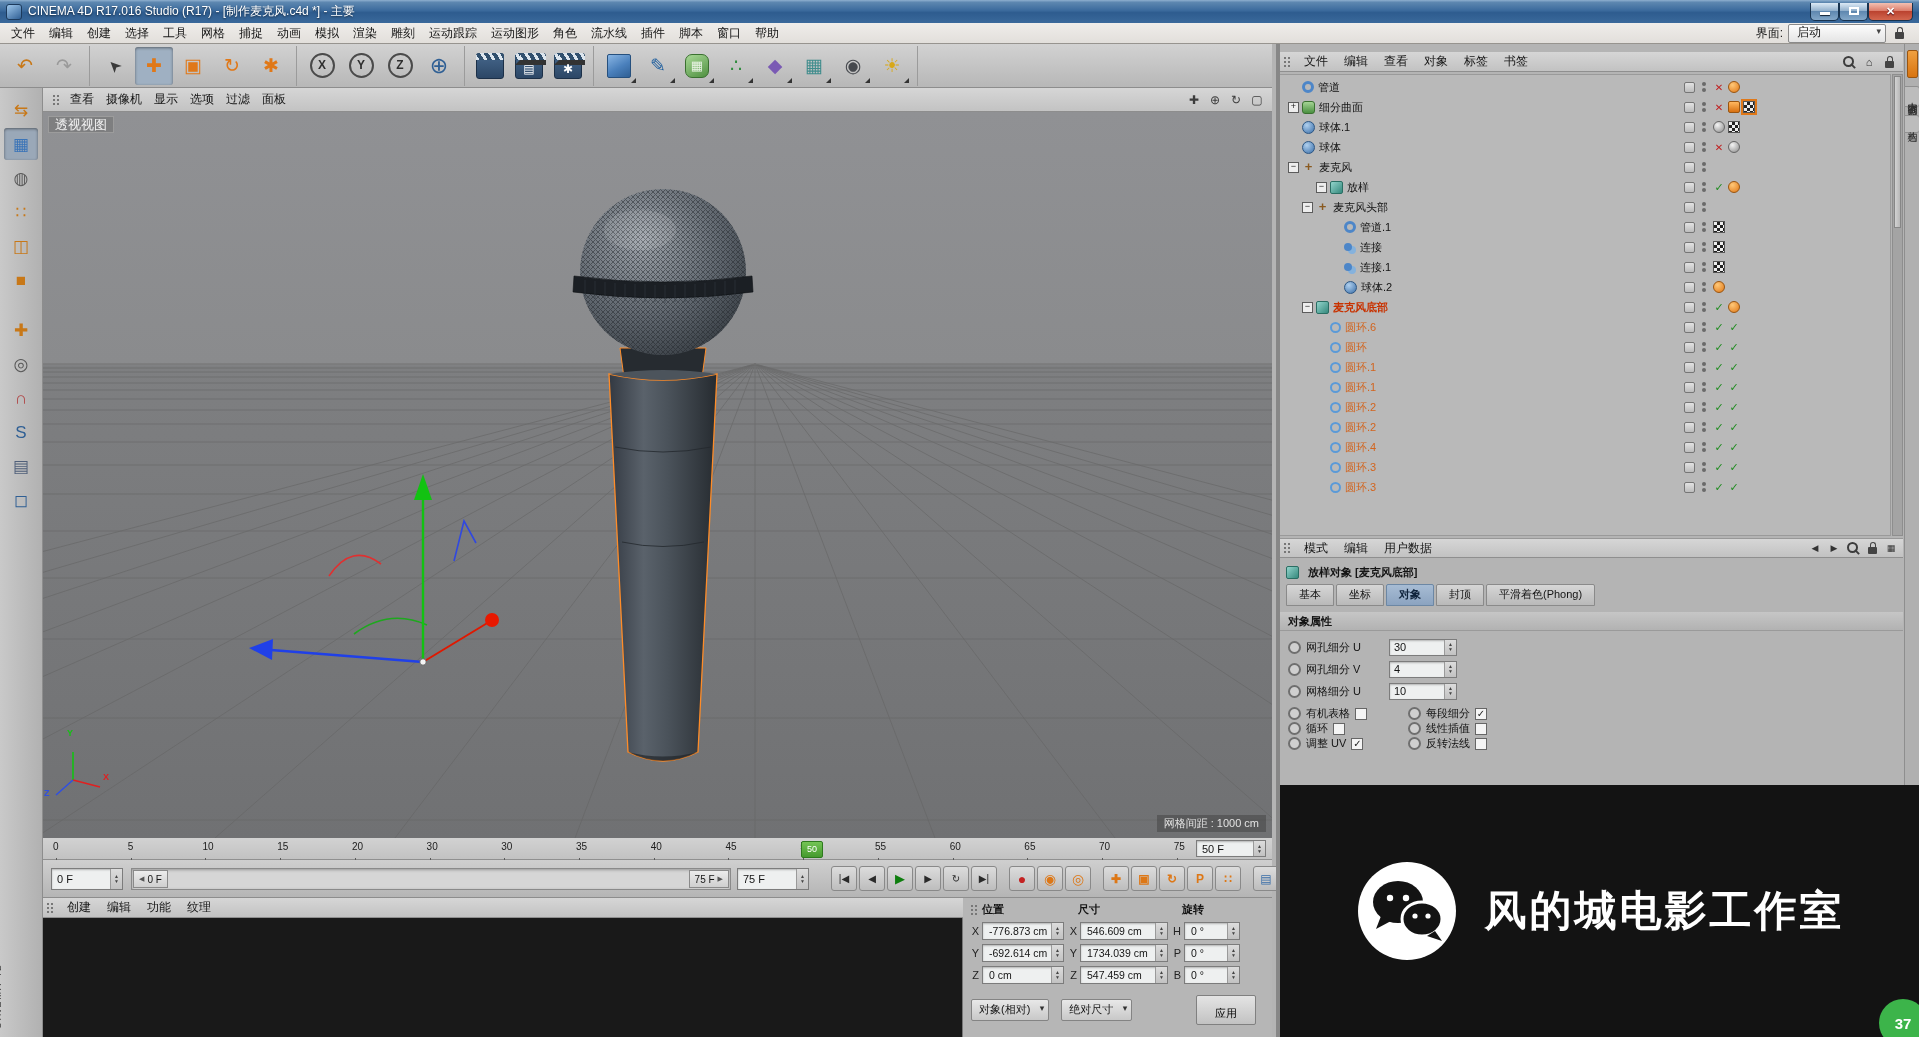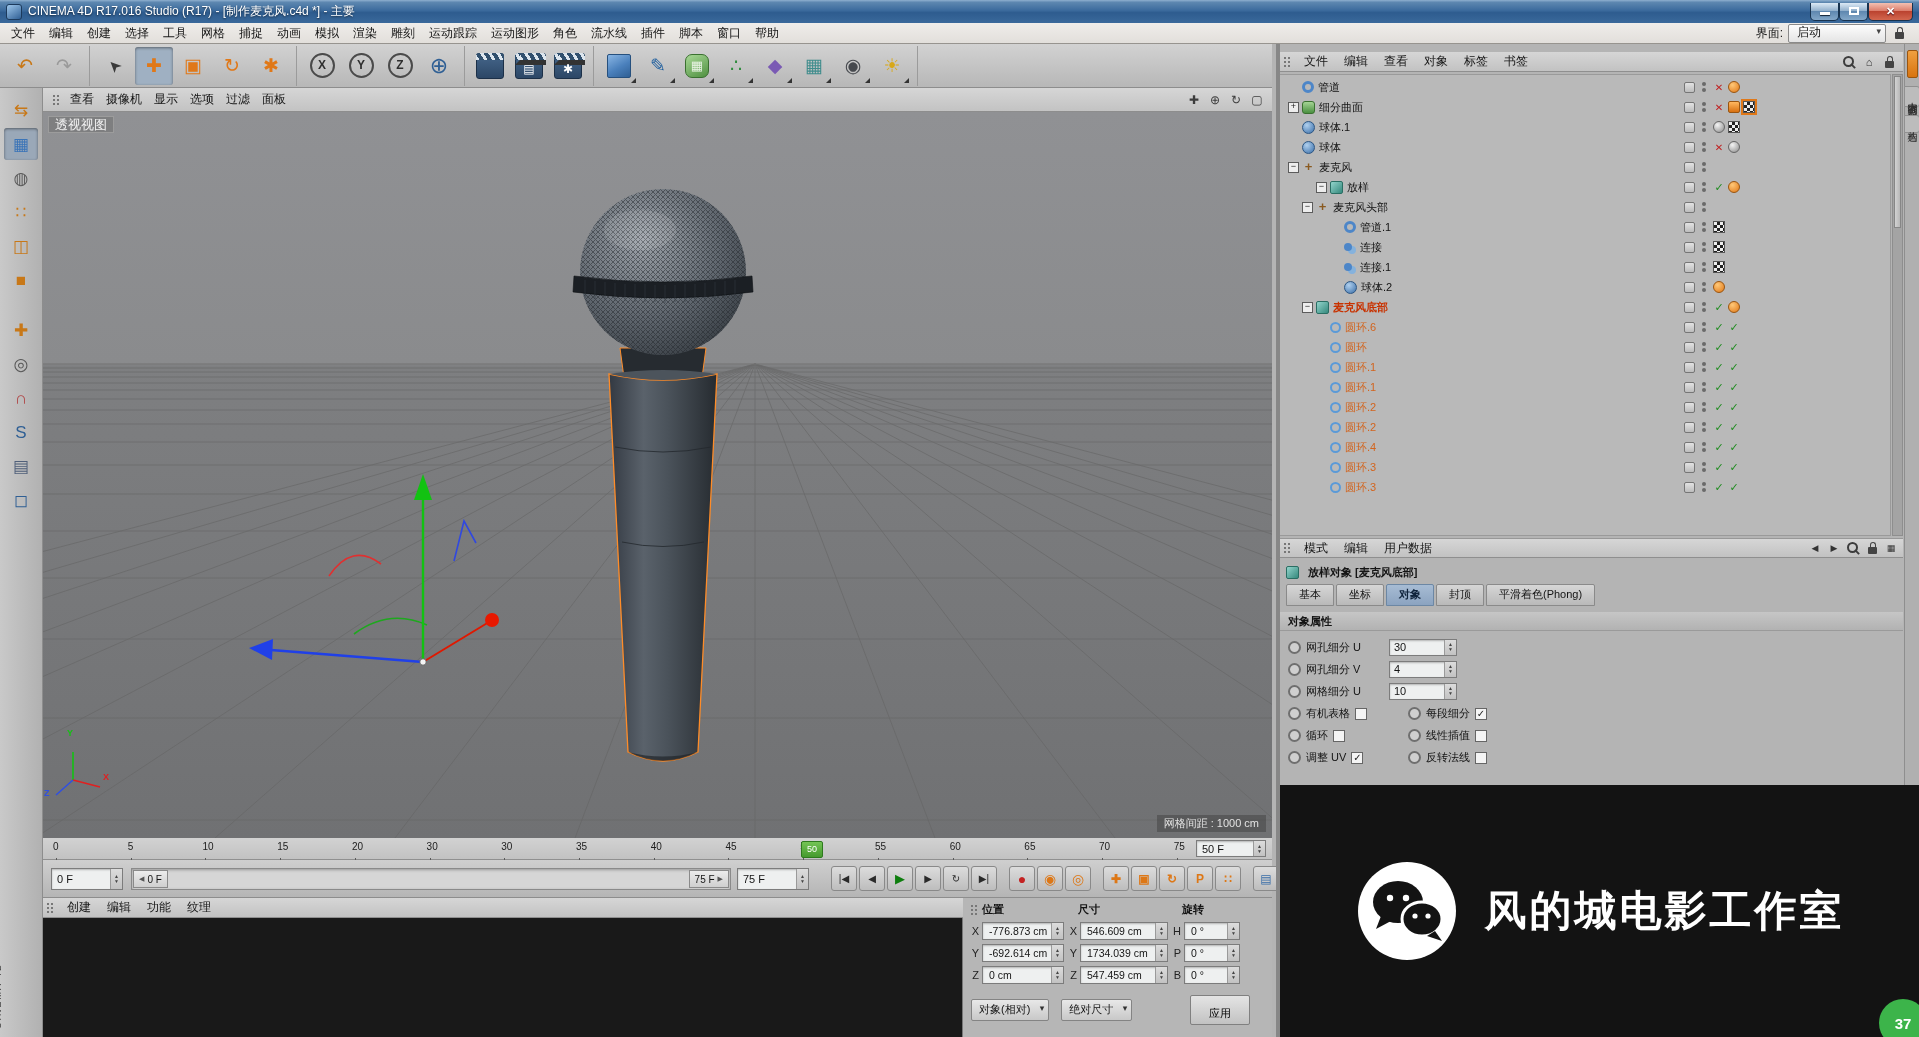--- a/index.html
+++ b/index.html
@@ -133,21 +133,21 @@
   .coords{position:absolute;left:920px;right:0;top:0;bottom:0;background:#b6b6b6;box-sizing:border-box;padding:2px 4px}
   .chead{display:flex;align-items:center;font-size:11px;font-weight:bold;margin:2px 0 5px}
   .chead span{text-align:left}
   .ch1{width:96px}.ch2{width:104px}.ch3{width:80px}
   .crow{display:flex;align-items:center;gap:3px;margin:4px 0;padding-left:2px}
   .clab{width:10px;font-size:11px;text-align:right;color:#222}
   .cfield{height:18px;display:flex;align-items:center;background:#eef0f0;border:1px solid #7c7c7c;
     box-shadow:inset 0 1px 2px rgba(0,0,0,.25);box-sizing:border-box}
   .cfield .cval{font-size:10.5px;padding-left:6px;white-space:nowrap;overflow:hidden;flex:1}
   .cf-p{width:82px}.cf-s{width:88px}.cf-r{width:56px}
-  .cfoot{position:absolute;left:8px;right:22px;bottom:12px;display:flex;gap:12px;align-items:center}
+  .cfoot{position:absolute;left:8px;right:16px;bottom:12px;display:flex;gap:12px;align-items:center}
   .cdrop{position:relative;background:linear-gradient(#e8e8e8,#c8c8c8);border:1px solid #848484;border-radius:2px;
     font-size:11px;padding:2px 18px 3px 7px;white-space:nowrap}
   .cdrop::after{content:"▾";position:absolute;right:4px;top:3px;font-size:9px;color:#333}
   .abtn{background:linear-gradient(#e4e4e4,#c2c2c2);border:1px solid #808080;border-radius:2px;font-size:11px;
     padding:10px 18px 3px;margin-left:auto}
   
   .dock{position:absolute;left:1276px;top:44px;right:0;bottom:0;background:#b4b4b4;border-left:4px solid #878787;box-sizing:border-box}
   .ommenu{position:absolute;left:0;right:16px;top:8px}
   .omicons{margin-left:auto;display:flex;gap:4px;padding-right:6px}
   .tree{position:absolute;left:0;right:28px;top:30px;height:462px;background:#b9b9b9;border:1px solid #9a9a9a;
@@ -199,21 +199,21 @@
   .atab.m-on{background:linear-gradient(#a7bcd4,#8ba3c0);border-color:#6c87a4;color:#10243c;font-weight:bold}
   .amsec{position:absolute;left:0;right:16px;top:568px;height:18px;font-size:11px;font-weight:bold;padding-left:8px;
     background:linear-gradient(#c6c6c6,#b2b2b2);border-bottom:1px solid #9a9a9a;line-height:18px}
   .amspin{position:absolute;left:0;right:16px;top:592px}
   .arow{display:flex;align-items:center;height:22px;padding-left:8px;gap:5px}
   .kf{width:9px;height:9px;border:2px solid #6f6f6f;border-radius:50%;background:#cfcfcf;flex:none}
   .albl{font-size:11px;width:78px;white-space:nowrap}
   .spin{width:68px;height:17px;display:flex;align-items:center;background:#eef0f0;border:1px solid #7c7c7c;
     box-shadow:inset 0 1px 2px rgba(0,0,0,.25);box-sizing:border-box}
   .sval{font-size:11px;padding-left:4px;flex:1}
-  .amchecks{position:absolute;left:8px;right:16px;top:662px;display:grid;grid-template-columns:120px 160px;row-gap:7px}
+  .amchecks{position:absolute;left:8px;right:16px;top:662px;display:grid;grid-template-columns:120px 160px;}
   .acell{display:flex;align-items:center;gap:5px}
   .albl2{font-size:11px;white-space:nowrap}
   .cb{width:12px;height:12px;background:#f4f4f4;border:1px solid #666;box-sizing:border-box;display:inline-flex;
     align-items:center;justify-content:center}
   .cb.m-true::before{content:"✓";font-size:10px;font-weight:bold;color:#222}
   
   .wm{position:absolute;left:0;right:0;top:741px;bottom:0;background:#131313;display:flex;align-items:center;
     justify-content:center;gap:26px}
   .wmtext{color:#fff;font-size:42px;font-weight:600;letter-spacing:3px;white-space:nowrap}
   .badge{position:absolute;right:-8px;bottom:-10px;width:48px;height:48px;border-radius:50%;background:#3cb44a;

